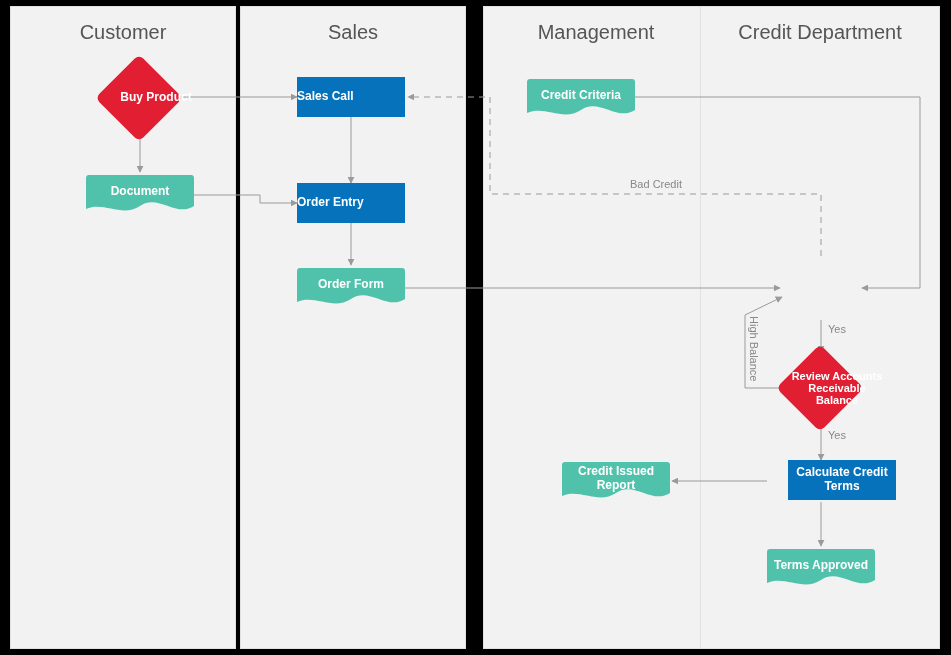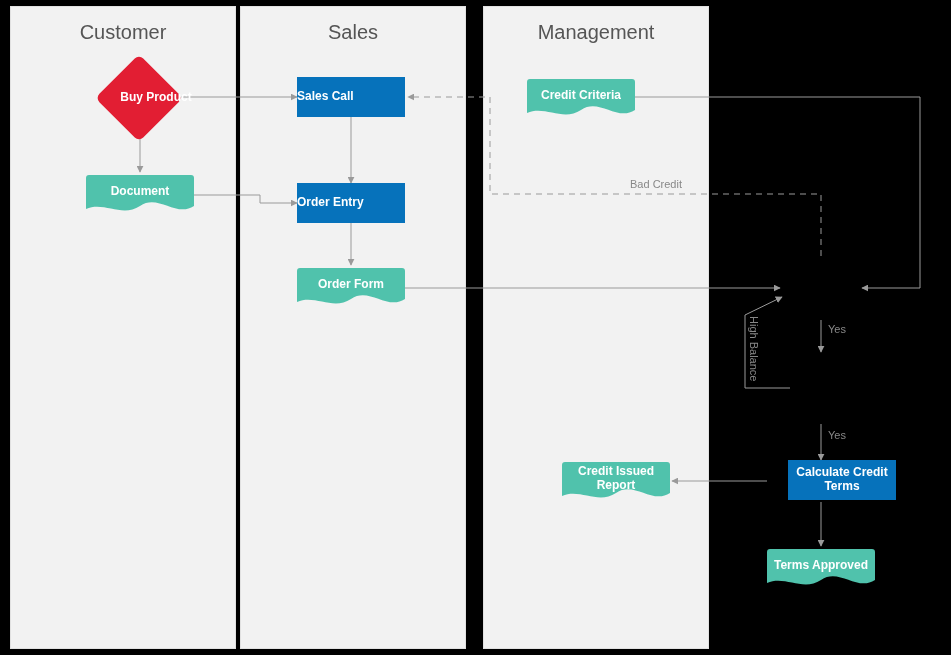--- a/index.html
+++ b/index.html
@@ -106,20 +106,23 @@
 
   <div class="lane" style="left:10px;  width:224px;">
     <div class="lane-header">Customer</div>
   </div>
   <div class="lane" style="left:240px; width:224px;">
     <div class="lane-header">Sales</div>
   </div>
   <div class="lane" style="left:470px; width:224px;margin-left:13px;">
     <div class="lane-header">Management</div>
   </div>
+  <div class="lane" style="left:700px; width:238px;">
+    <div class="lane-header">Credit Department</div>
+  </div>
 
   <svg class="edges">
     <defs>
       <marker id="arr" viewBox="0 0 10 10" refX="9" refY="5" markerWidth="7" markerHeight="7" orient="auto-start-reverse">
         <path d="M 0 0 L 10 5 L 0 10 z" fill="#9a9a9a"></path>
       </marker>
     </defs>
 
     <path d="M 140 129 L 140 172" stroke="#9a9a9a" fill="none" marker-end="url(#arr)"></path>
 
@@ -176,20 +179,24 @@
   </div>
 
   <div class="docshape" style="left:527px; top:77px;">
     <svg viewBox="0 0 108 42" preserveAspectRatio="none">
       <path d="M3 2 H105 A3 3 0 0 1 108 5 V33 C90 45 72 20 54 33 C36 45 18 28 0 36 V5 A3 3 0 0 1 3 2 Z" fill="#50c2ac"></path>
     </svg>
     <div class="label">Credit Criteria</div>
   </div>
 
 
+  <div class="node diamond" style="left:789px; top:356px; width:64px; height:64px;">
+    <div class="rot" style="background:#e21e33;"></div>
+    <div class="label" style="font-size:11px;">Review Accounts Receivable Balance</div>
+  </div>
 
   <div class="node process" style="left:767px; top:460px;margin-left:21px;">
     <span>Calculate Credit Terms</span>
   </div>
 
   <div class="docshape" style="left:562px; top:460px;">
     <svg viewBox="0 0 108 42" preserveAspectRatio="none">
       <path d="M3 2 H105 A3 3 0 0 1 108 5 V33 C90 45 72 20 54 33 C36 45 18 28 0 36 V5 A3 3 0 0 1 3 2 Z" fill="#50c2ac"></path>
     </svg>
     <div class="label">Credit Issued Report</div>

